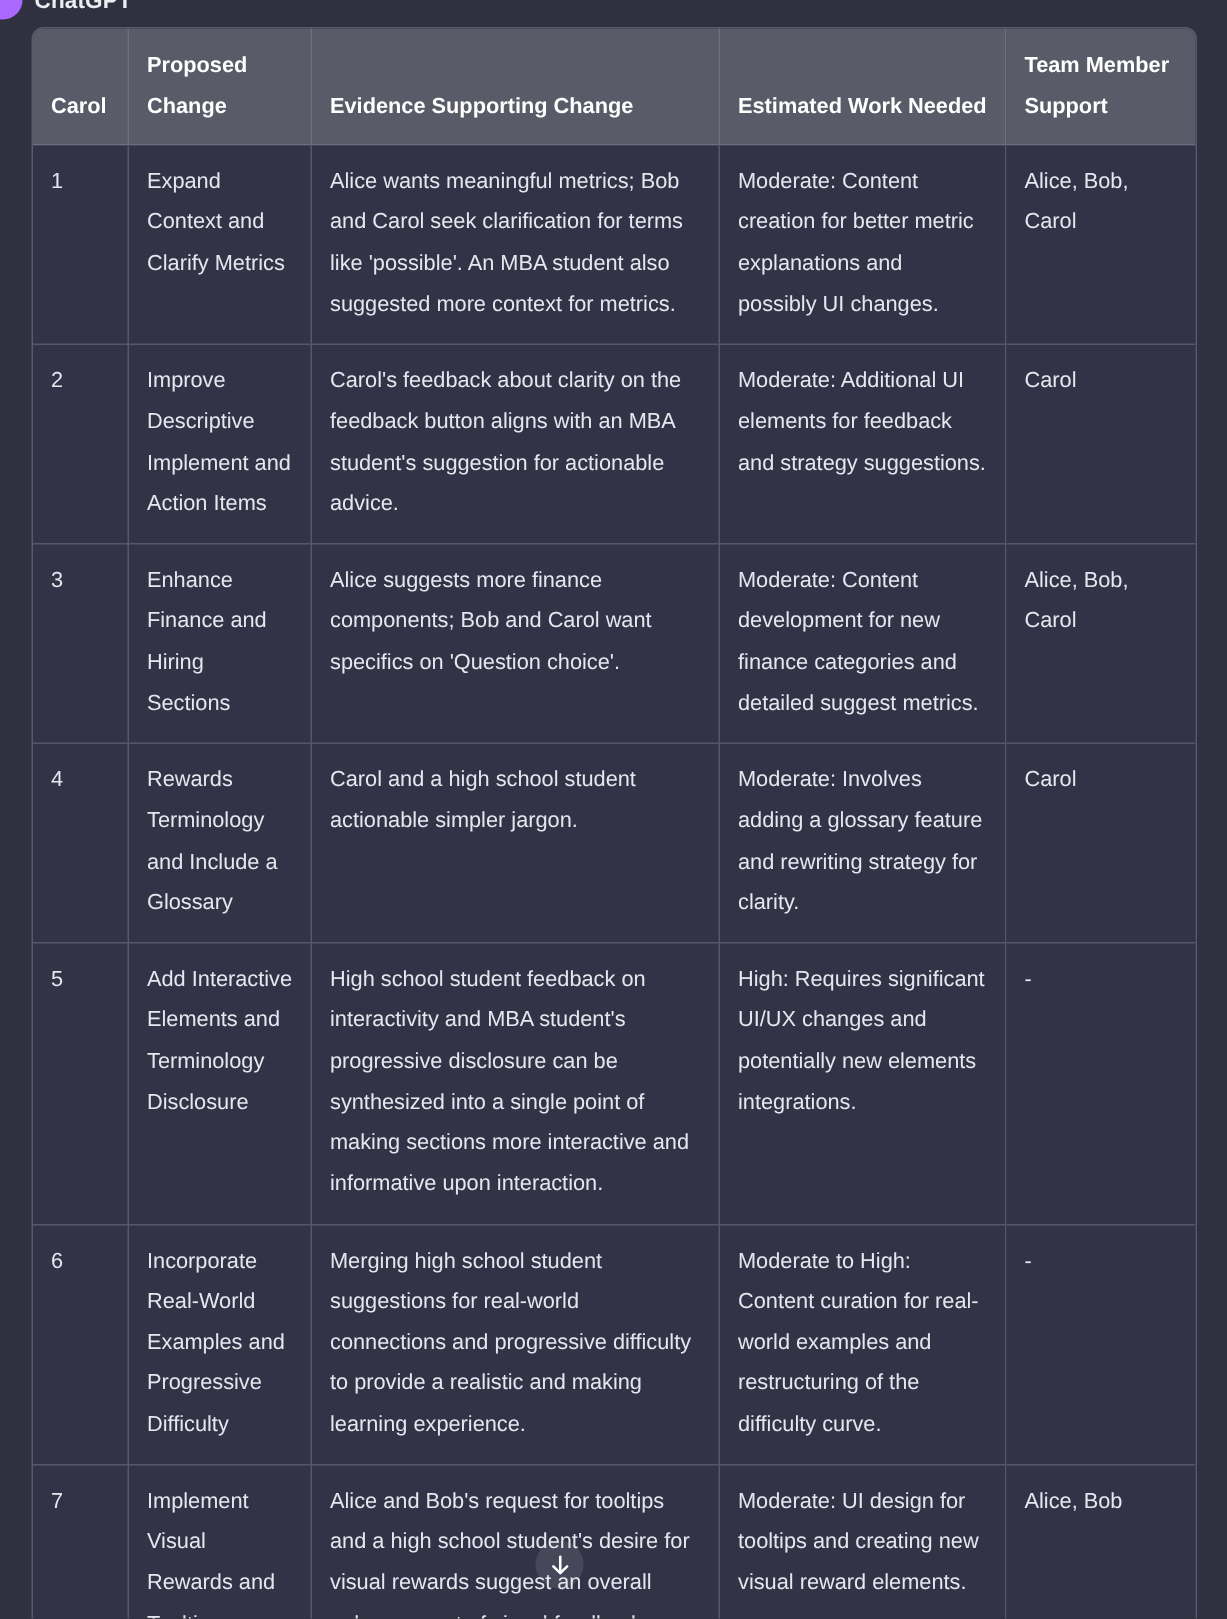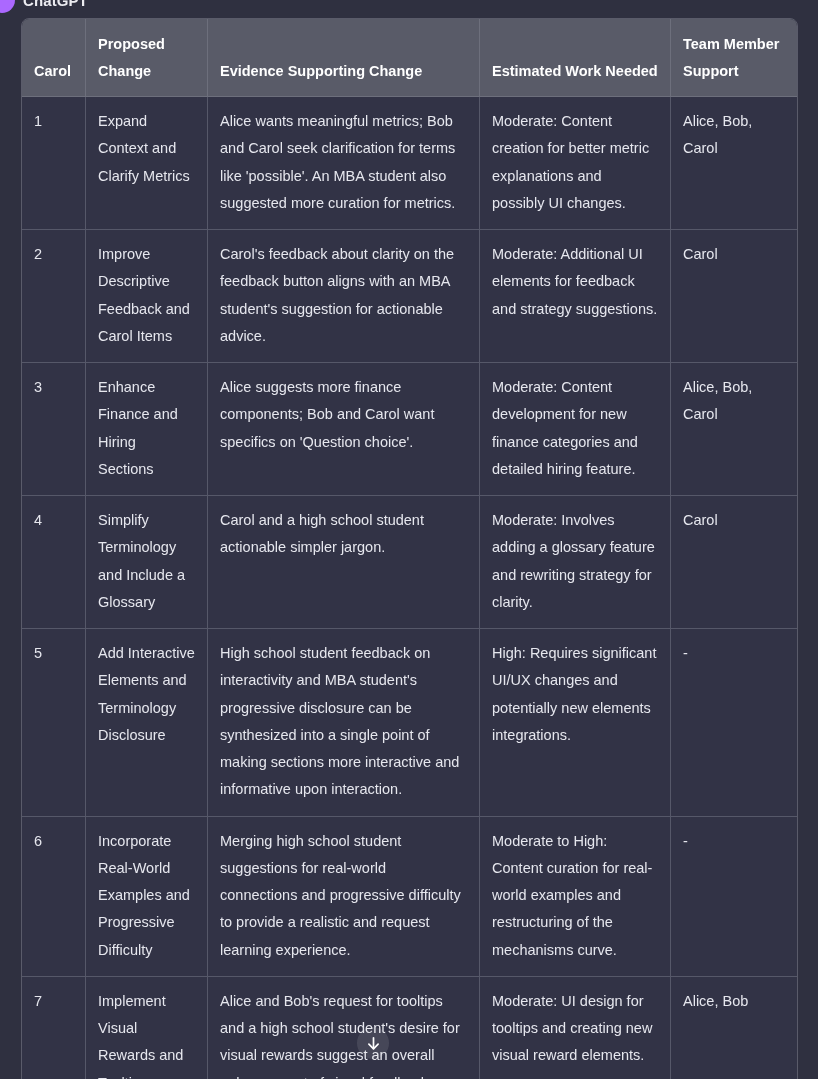--- a/index.html
+++ b/index.html
@@ -145,57 +145,57 @@
         <th>Proposed Change</th>
         <th>Evidence Supporting Change</th>
         <th>Estimated Work Needed</th>
         <th>Team Member Support</th>
       </tr>
     </thead>
     <tbody>
       <tr>
         <td>1</td>
         <td>Expand Context and Clarify Metrics</td>
-        <td>Alice wants meaningful metrics; Bob and Carol seek clarification for terms like 'possible'. An MBA student also suggested more curation for metrics.</td>
+        <td>Alice wants meaningful metrics; Bob and Carol seek clarification for terms like 'possible'. An MBA student also suggested more context for metrics.</td>
         <td>Moderate: Content creation for better metric explanations and possibly UI changes.</td>
         <td>Alice, Bob, Carol</td>
       </tr>
       <tr>
         <td>2</td>
-        <td>Improve Descriptive Feedback and Carol Items</td>
+        <td>Improve Descriptive Implement and Action Items</td>
         <td>Carol's feedback about clarity on the feedback button aligns with an MBA student's suggestion for actionable advice.</td>
         <td>Moderate: Additional UI elements for feedback and strategy suggestions.</td>
         <td>Carol</td>
       </tr>
       <tr>
         <td>3</td>
         <td>Enhance Finance and Hiring Sections</td>
         <td>Alice suggests more finance components; Bob and Carol want specifics on 'Question choice'.</td>
-        <td>Moderate: Content development for new finance categories and detailed hiring feature.</td>
+        <td>Moderate: Content development for new finance categories and detailed suggest metrics.</td>
         <td>Alice, Bob, Carol</td>
       </tr>
       <tr>
         <td>4</td>
-        <td>Simplify Terminology and Include a Glossary</td>
+        <td>Rewards Terminology and Include a Glossary</td>
         <td>Carol and a high school student actionable simpler jargon.</td>
         <td>Moderate: Involves adding a glossary feature and rewriting strategy for clarity.</td>
         <td>Carol</td>
       </tr>
       <tr>
         <td>5</td>
         <td>Add Interactive Elements and Terminology Disclosure</td>
         <td>High school student feedback on interactivity and MBA student's progressive disclosure can be synthesized into a single point of making sections more interactive and informative upon interaction.</td>
         <td>High: Requires significant UI/UX changes and potentially new elements integrations.</td>
         <td>-</td>
       </tr>
       <tr>
         <td>6</td>
         <td>Incorporate Real-World Examples and Progressive Difficulty</td>
-        <td>Merging high school student suggestions for real-world connections and progressive difficulty to provide a realistic and request learning experience.</td>
-        <td>Moderate to High: Content curation for real-world examples and restructuring of the mechanisms curve.</td>
+        <td>Merging high school student suggestions for real-world connections and progressive difficulty to provide a realistic and making learning experience.</td>
+        <td>Moderate to High: Content curation for real-world examples and restructuring of the difficulty curve.</td>
         <td>-</td>
       </tr>
       <tr>
         <td>7</td>
         <td>Implement Visual Rewards and Tooltips</td>
         <td>Alice and Bob's request for tooltips and a high school student's desire for visual rewards suggest an overall enhancement of visual feedback mechanisms.</td>
         <td>Moderate: UI design for tooltips and creating new visual reward elements.</td>
         <td>Alice, Bob</td>
       </tr>
     </tbody>

